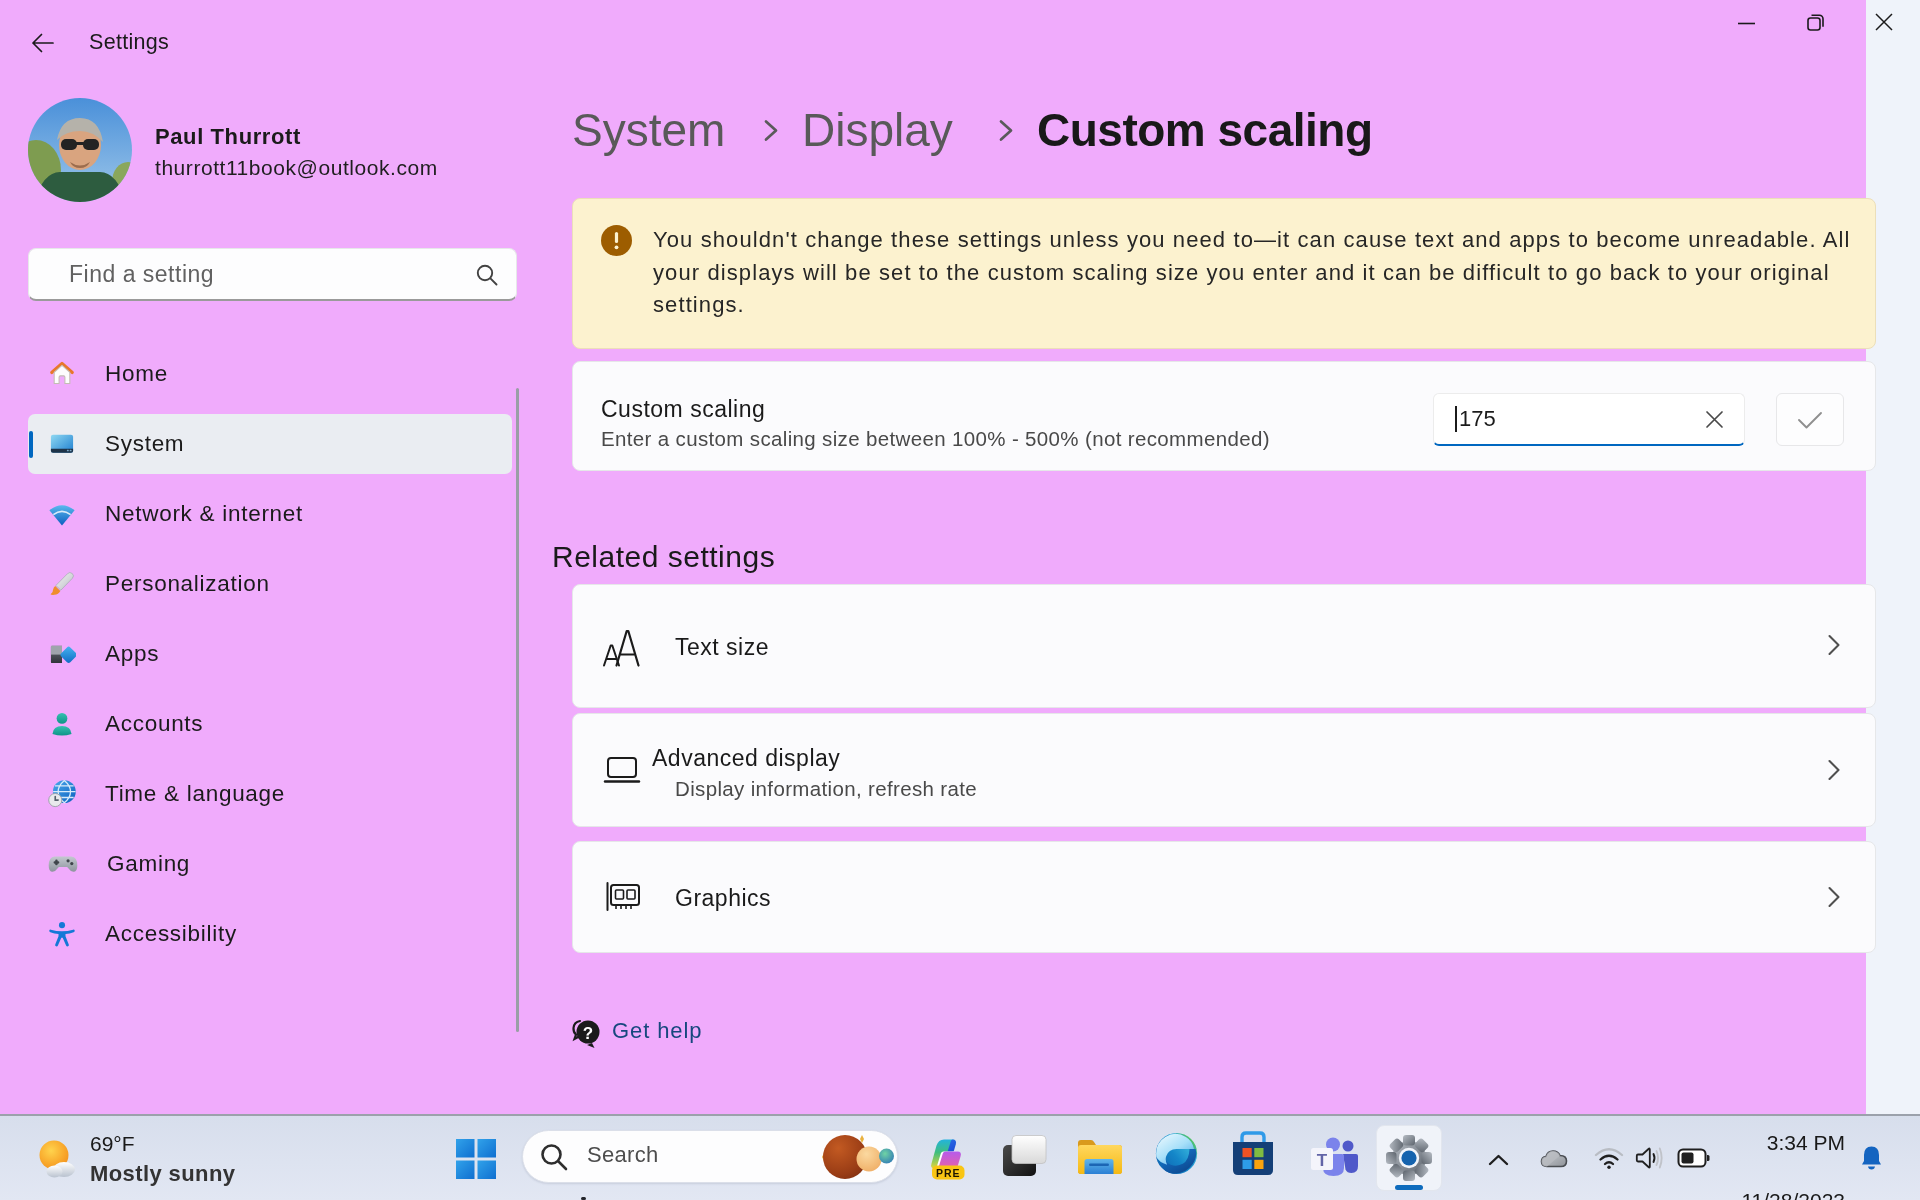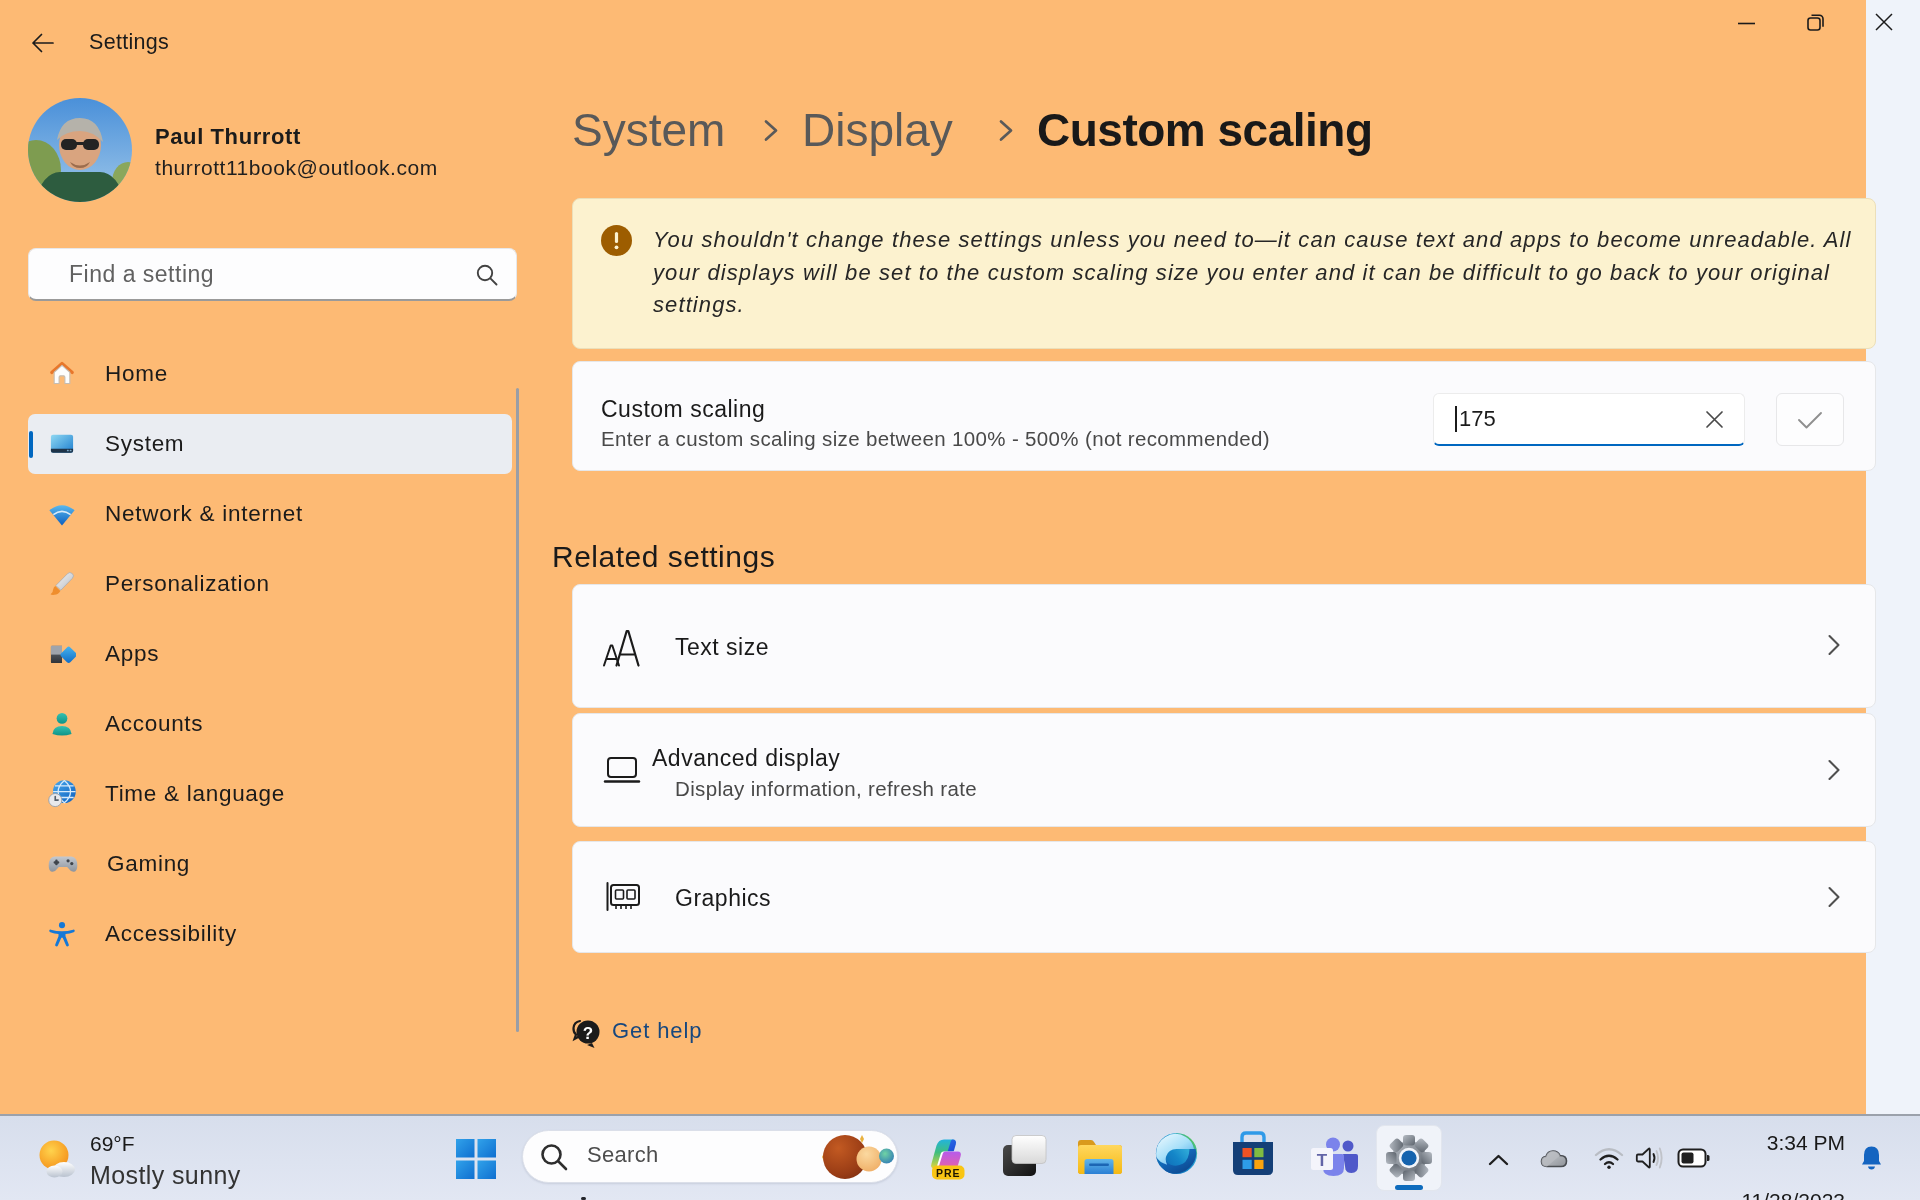--- a/index.html
+++ b/index.html
@@ -1,19 +1,19 @@
 <!DOCTYPE html>
 <html><head>
 <meta charset="utf-8">
 <style>
   * { margin:0; padding:0; box-sizing:border-box; }
   html,body { width:1920px; height:1200px; overflow:hidden; }
   body { font-family:"Liberation Sans", sans-serif; background:#EFF3FA; position:relative; }
   .abs { position:absolute; }
-  #win { position:absolute; left:0; top:0; width:1866px; height:1114px; background:#fdba74; }
+  #win { position:absolute; left:0; top:0; width:1866px; height:1114px; background:#f0abfc; }
   #edgeline { position:absolute; left:0; top:1114px; width:1920px; height:2px; background:#9ba1ab; }
   #taskbar { position:absolute; left:0; top:1116px; width:1920px; height:84px;
              background:linear-gradient(180deg,#d7deec 0%, #dde3f0 55%, #e2e7f3 100%); }
   .navtext { font-size:22.5px; letter-spacing:0.72px; color:#1b1b1b; }
   .nitem { position:relative; height:60px; margin-bottom:10px; display:flex; align-items:center; border-radius:7px; }
   .nitem svg { margin-left:20px; flex:0 0 auto; }
   .nitem .navtext { margin-left:29px; white-space:nowrap; }
   .nitem.sel { background:#eaedf2; }
   .accent { position:absolute; left:0.5px; top:16.5px; width:4px; height:27px; border-radius:2px; background:#0067c0; }
   .card { position:absolute; left:572px; width:1304px; background:#fbfbfd; border:1px solid #e6e7e9; border-radius:8px; }
@@ -206,21 +206,21 @@
       <path d="M4 4.5 L14 13.5 L4 22.5" fill="none" stroke="#5a5a5a" stroke-width="2.7" stroke-linecap="round" stroke-linejoin="round"></path>
     </svg>
   <div class="abs" style="left:1037px;top:103px;font-size:46px;color:#191919;font-weight:600;white-space:nowrap;letter-spacing:-0.5px;">Custom scaling</div>
 
   <div class="abs" style="left:572px;top:198px;width:1304px;height:151px;background:#fcf2cf;border:1px solid #ecdfb9;border-radius:8px;"></div>
   <svg class="abs" style="left:601px;top:225px" width="31" height="31" viewBox="0 0 31 31">
     <circle cx="15.5" cy="15.5" r="15.5" fill="#9d5d00"></circle>
     <rect x="13.9" y="7" width="3.2" height="11" rx="1.6" fill="#fcf2cf"></rect>
     <circle cx="15.5" cy="22.3" r="1.9" fill="#fcf2cf"></circle>
   </svg>
-  <div class="abs" style="left:653px;top:224px;width:1235px;font-size:22px;letter-spacing:1.1px;line-height:32.5px;color:#262626;font-style:italic;">You shouldn't change these settings unless you need to—it can cause text and apps to become unreadable. All<br>your displays will be set to the custom scaling size you enter and it can be difficult to go back to your original<br>settings.</div>
+  <div class="abs" style="left:653px;top:224px;width:1235px;font-size:22px;letter-spacing:1.1px;line-height:32.5px;color:#262626;">You shouldn't change these settings unless you need to—it can cause text and apps to become unreadable. All<br>your displays will be set to the custom scaling size you enter and it can be difficult to go back to your original<br>settings.</div>
 
   <div class="card" style="top:361px;height:110px;"></div>
   <div class="abs ctitle" style="left:601px;top:396px;">Custom scaling</div>
   <div class="abs csub" style="left:601px;top:427px;">Enter a custom scaling size between 100% - 500% (not recommended)</div>
   <div class="abs" style="left:1433px;top:393px;width:312px;height:53px;background:#ffffff;border:1px solid #ececec;border-bottom:2.5px solid #0067c0;border-radius:6px;"></div>
   <div class="abs" style="left:1455px;top:406px;width:1.5px;height:26px;background:#1b1b1b;"></div>
   <div class="abs" style="left:1459px;top:406px;font-size:22px;color:#1b1b1b;">175</div>
   <svg class="abs" style="left:1705px;top:410px" width="19" height="19" viewBox="0 0 19 19">
     <path d="M2 2 L17 17 M17 2 L2 17" stroke="#4a4a4a" stroke-width="1.7" stroke-linecap="round"></path>
   </svg>
@@ -286,21 +286,21 @@
       <linearGradient id="cld" x1="0" y1="0" x2="0" y2="1">
         <stop offset="0" stop-color="#ffffff"></stop>
           <stop offset="1" stop-color="#b9c2cf"></stop>
       </linearGradient>
     </defs>
     <circle cx="18" cy="17" r="14.5" fill="url(#sun)"></circle>
     <ellipse cx="28" cy="31.5" rx="11" ry="7.5" fill="url(#cld)"></ellipse>
     <ellipse cx="18.5" cy="33.5" rx="8" ry="6" fill="url(#cld)"></ellipse>
   </svg>
   <div class="abs" style="left:90px;top:16px;font-size:21px;color:#191919;">69°F</div>
-  <div class="abs" style="left:90px;top:45px;font-size:25px;letter-spacing:0.4px;color:#333333;">Mostly sunny</div>
+  <div class="abs" style="left:90px;top:45px;font-size:22px;letter-spacing:0.4px;color:#333333;font-weight:bold;">Mostly sunny</div>
 
   <svg class="abs" style="left:456px;top:23px" width="40" height="40" viewBox="0 0 40 40">
     <defs>
         <linearGradient id="wlg" x1="0" y1="0" x2="1" y2="1">
       <stop offset="0" stop-color="#31a2ea"></stop>
           <stop offset="1" stop-color="#0f6fd0"></stop>
         </linearGradient>
       </defs>
     <rect x="0" y="0" width="18.5" height="18.5" fill="url(#wlg)"></rect>
     <rect x="21.5" y="0" width="18.5" height="18.5" fill="url(#wlg)"></rect>

